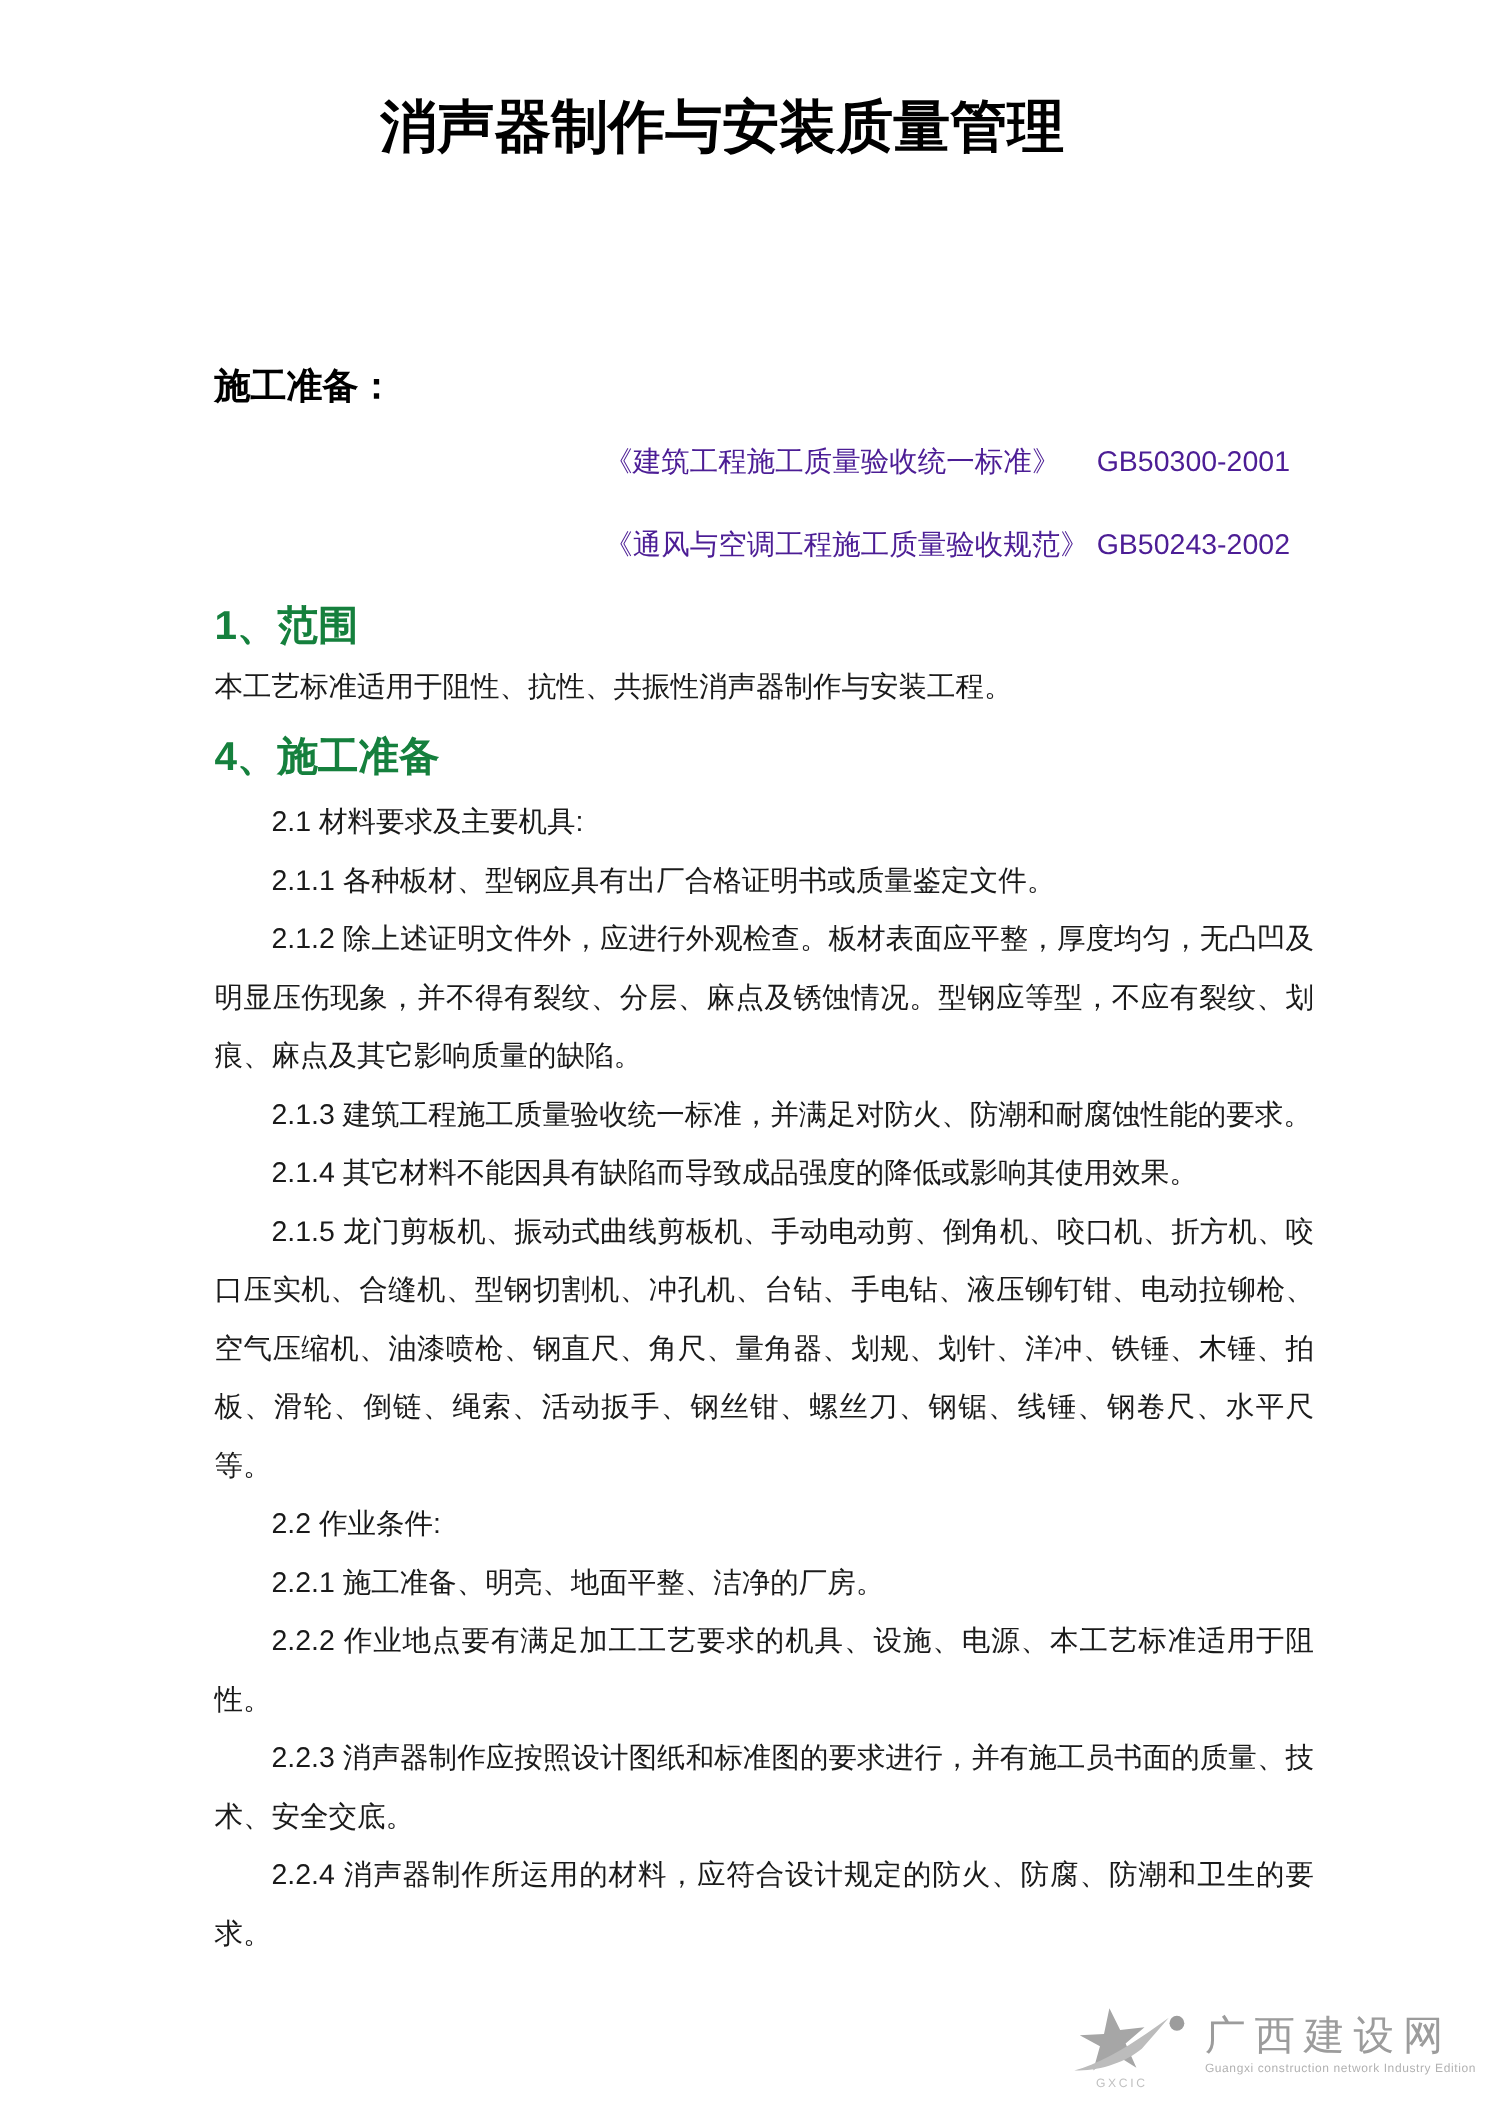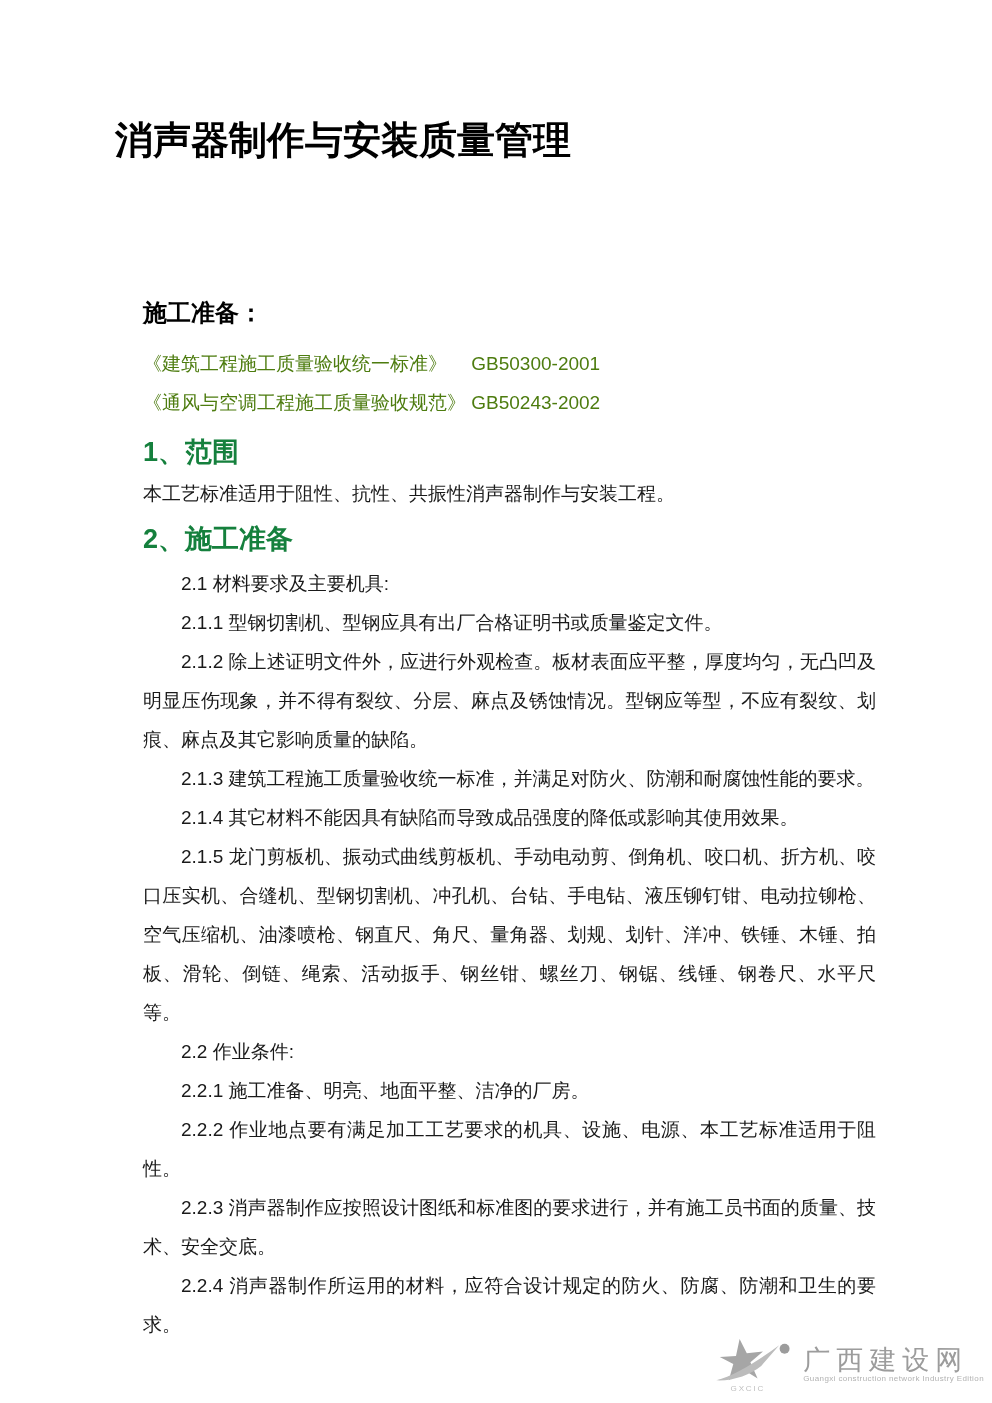--- a/index.html
+++ b/index.html
@@ -13,42 +13,44 @@
     color: #111111;
   }
   .content {
     position: absolute;
     left: 143px;
     top: 0;
     width: 733px;
   }
   .doc-title {
     margin: 0;
-    padding-top: 114px;
+    padding-top: 59px;
     position: relative;
     left: -28px;
+    text-align: center;
     font-size: 38px;
     line-height: 52px;
     font-weight: bold;
     color: #000000;
     letter-spacing: 0px;
     white-space: nowrap;
   }
   .basis-heading {
     margin: 132px 0 0 0;
     font-size: 24px;
     line-height: 30px;
     font-weight: bold;
     color: #000000;
   }
   p.std {
-    margin: 0;
+    margin: 16px;
     font-size: 19px;
     line-height: 39px;
-    color: #4d7c0f;
+    color: #4c1d95;
+    text-align: right;
   }
   p.std.first { margin-top: 16px; }
   .sec-heading {
     margin: 8px 0 0 0;
     font-size: 27px;
     line-height: 36px;
     font-weight: bold;
     color: #15803d;
   }
   p.body-par {
@@ -64,21 +66,21 @@
 
   .watermark {
     position: absolute;
     right: 8px;
     bottom: 6px;
     display: flex;
     align-items: center;
   }
   .wm-textcol { margin-left: 4px; }
   .wm-name {
-    font-family: Liberation Sans, sans-serif;
+    font-family: Liberation Mono, monospace;
     font-size: 27px;
     line-height: 28px;
     color: #9c9c9c;
     letter-spacing: 6px;
     white-space: nowrap;
   }
   .wm-tagline {
     font-size: 8px;
     line-height: 10px;
     color: #b2b2b2;
@@ -95,24 +97,24 @@
     <h1 class="doc-title">消声器制作与安装质量管理</h1>
 
     <h2 class="basis-heading">施工准备：</h2>
 
     <p class="std first">《建筑工程施工质量验收统一标准》　 GB50300-2001</p>
     <p class="std">《通风与空调工程施工质量验收规范》 GB50243-2002</p>
 
     <h3 class="sec-heading" style="margin-top:12px">1、范围</h3>
     <p class="body-par scope">本工艺标准适用于阻性、抗性、共振性消声器制作与安装工程。</p>
 
-    <h3 class="sec-heading">2、施工准备</h3>
+    <h3 class="sec-heading">4、施工准备</h3>
 
     <p class="body-par ind first-item">2.1 材料要求及主要机具:</p>
-    <p class="body-par ind">2.1.1 型钢切割机、型钢应具有出厂合格证明书或质量鉴定文件。</p>
+    <p class="body-par ind">2.1.1 各种板材、型钢应具有出厂合格证明书或质量鉴定文件。</p>
     <p class="body-par ind">2.1.2 除上述证明文件外，应进行外观检查。板材表面应平整，厚度均匀，无凸凹及明显压伤现象，并不得有裂纹、分层、麻点及锈蚀情况。型钢应等型，不应有裂纹、划痕、麻点及其它影响质量的缺陷。</p>
     <p class="body-par ind">2.1.3 建筑工程施工质量验收统一标准，并满足对防火、防潮和耐腐蚀性能的要求。</p>
     <p class="body-par ind">2.1.4 其它材料不能因具有缺陷而导致成品强度的降低或影响其使用效果。</p>
     <p class="body-par ind">2.1.5 龙门剪板机、振动式曲线剪板机、手动电动剪、倒角机、咬口机、折方机、咬口压实机、合缝机、型钢切割机、冲孔机、台钻、手电钻、液压铆钉钳、电动拉铆枪、空气压缩机、油漆喷枪、钢直尺、角尺、量角器、划规、划针、洋冲、铁锤、木锤、拍板、滑轮、倒链、绳索、活动扳手、钢丝钳、螺丝刀、钢锯、线锤、钢卷尺、水平尺等。</p>
     <p class="body-par ind">2.2 作业条件:</p>
     <p class="body-par ind">2.2.1 施工准备、明亮、地面平整、洁净的厂房。</p>
     <p class="body-par ind">2.2.2 作业地点要有满足加工工艺要求的机具、设施、电源、本工艺标准适用于阻性。</p>
     <p class="body-par ind">2.2.3 消声器制作应按照设计图纸和标准图的要求进行，并有施工员书面的质量、技术、安全交底。</p>
     <p class="body-par ind">2.2.4 消声器制作所运用的材料，应符合设计规定的防火、防腐、防潮和卫生的要求。</p>
   </div>

